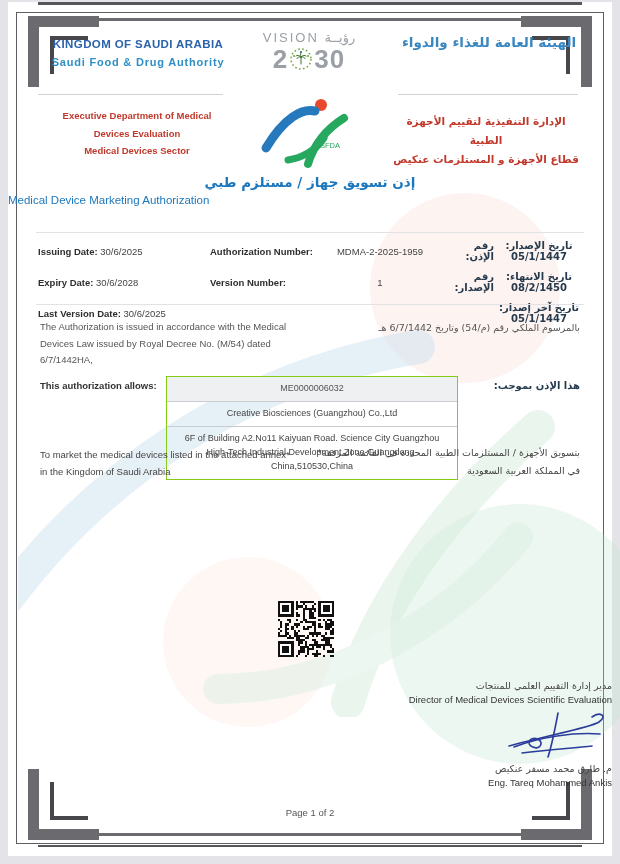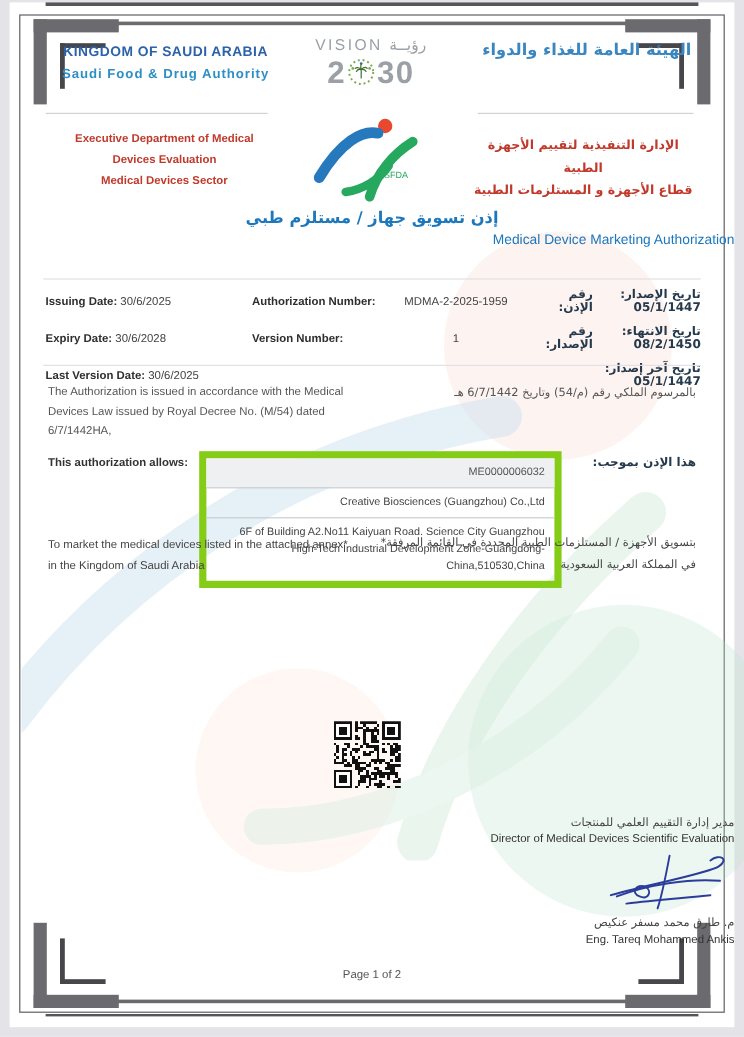--- a/index.html
+++ b/index.html
@@ -49,43 +49,43 @@
   .hline.r{right:34px;width:180px;}
   .dept-en{position:absolute;left:40px;top:105px;width:178px;text-align:center;
            color:#c0392b;font-weight:bold;font-size:9.5px;line-height:1.85;}
   .dept-ar{position:absolute;right:30px;top:110px;width:192px;text-align:center;
            color:#c0392b;font-weight:bold;font-size:10.5px;line-height:1.8;}
   .sfda-logo{position:absolute;left:250px;top:94px;}
 
   
   .title-ar{position:absolute;top:172px;left:0;right:0;text-align:center;
             color:#1c77bd;font-weight:bold;font-size:13.5px;}
-  .title-en{position:absolute;top:192px;left:0;right:0;text-align:right;
+  .title-en{position:absolute;top:192px;left:0;right:0;text-align:left;
             color:#1c77bd;font-size:11.5px;}
 
   
   .rule{position:absolute;left:28px;right:28px;height:1px;background:#e2e2e4;}
   .meta{position:absolute;top:238px;left:30px;right:28px;font-size:9.5px;color:#3a3a3a;
         display:grid;grid-template-columns:172px 122px 96px 66px 1fr;row-gap:9px;align-items:center;}
   .meta .lbl{font-weight:bold;color:#2e2e2e;}
   .meta .val{color:#444;}
   .meta .num{text-align:center;}
   .meta .arlbl{font-weight:bold;color:#263a4d;text-align:right;font-size:10px;margin-left:20px;}
-  .meta .ardate{font-weight:bold;color:#263a4d;text-align:right;font-size:10px;}
+  .meta .ardate{font-weight:bold;color:#263a4d;text-align:center;font-size:10px;}
 
   
   .law-en{position:absolute;top:317px;left:32px;width:252px;font-size:9.5px;color:#555;line-height:1.75;}
   .law-ar{position:absolute;top:317px;right:32px;width:262px;font-size:9.5px;color:#555;
           text-align:right;line-height:1.9;}
 
   
   .allows-en{position:absolute;top:378px;left:32px;font-size:9.5px;font-weight:bold;color:#333;}
   .allows-ar{position:absolute;top:378px;right:32px;font-size:10px;font-weight:bold;color:#263a4d;}
-  .company{position:absolute;top:374px;left:158px;width:290px;border:6px solid #84cc16;
-           font-size:9px;text-align:right;color:#444;}
+  .company{position:absolute;top:374px;left:158px;width:290px;border:1px solid #84cc16;
+           font-size:9px;text-align:center;color:#444;}
   .company .row{padding:5px 8px;line-height:1.55;}
   .company .row+.row{border-top:1px solid #c9cdd1;}
   .company .row.hdr{background:#eef0f1;color:#555;}
 
   
   .market-en{position:absolute;top:444px;left:32px;font-size:9.5px;color:#444;line-height:1.8;}
   .market-ar{position:absolute;top:442px;right:32px;font-size:9.5px;color:#444;line-height:1.9;text-align:right;}
 
   
   .qr{position:absolute;left:270px;top:599px;width:56px;height:56px;}
@@ -168,21 +168,21 @@
     <svg class="sfda-logo" width="104" height="74" viewBox="0 0 104 74">
       <circle cx="63" cy="9" r="6" fill="#e8492e"></circle>
       <path d="M8,52 C26,22 44,12 57,15" stroke="#2779bd" stroke-width="9" fill="none" stroke-linecap="round"></path>
       <path d="M86,22 C70,32 56,48 50,68" stroke="#27a85f" stroke-width="8" fill="none" stroke-linecap="round"></path>
       <path d="M30,64 C44,62 58,54 66,42" stroke="#27a85f" stroke-width="7" fill="none" stroke-linecap="round"></path>
       <text x="62" y="52" font-size="7.5" fill="#27a85f" font-family="Liberation Sans, sans-serif">SFDA</text>
     </svg>
 
     <div class="dept-ar ar" dir="rtl">
       <div>الإدارة التنفيذية لتقييم الأجهزة الطبية</div>
-      <div>قطاع الأجهزة و المستلزمات الطبية</div>
+      <div>قطاع الأجهزة و المستلزمات عنكيص</div>
     </div>
 
     <div class="title-ar ar" dir="rtl">إذن تسويق جهاز / مستلزم طبي</div>
     <div class="title-en">Medical Device Marketing Authorization</div>
 
     <div class="rule" style="top:230px"></div>
     <div class="meta">
       <div><span class="lbl">Issuing Date:</span> <span class="val">30/6/2025</span></div>
       <div class="lbl">Authorization Number:</div>
       <div class="val num">MDMA-2-2025-1959</div>

